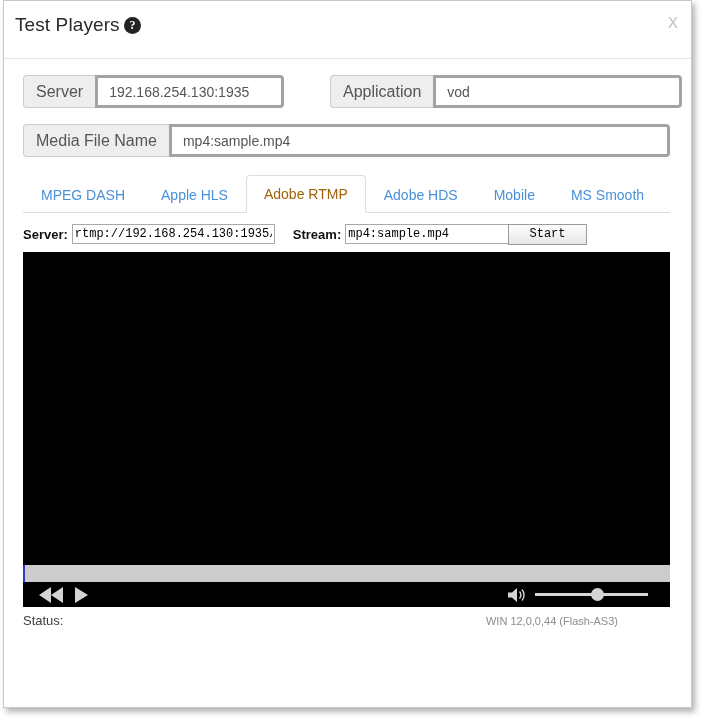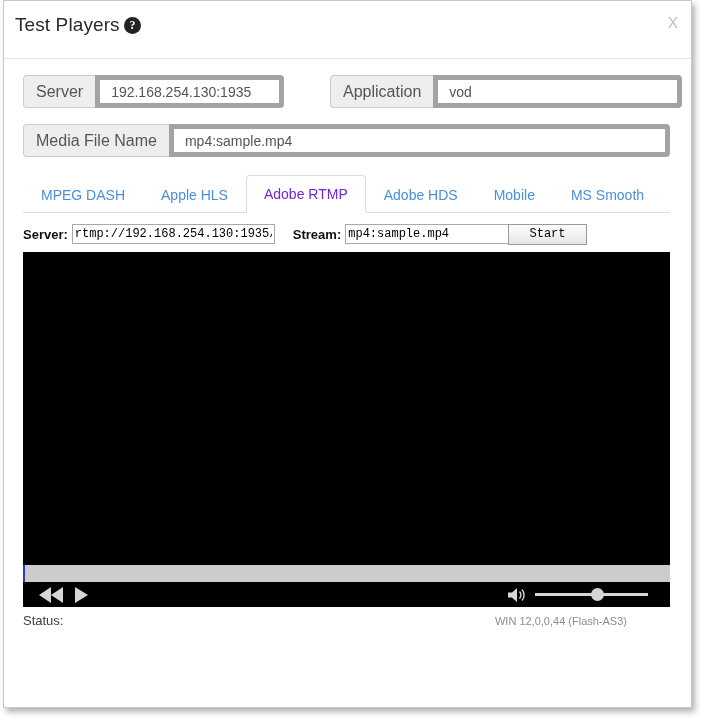--- a/index.html
+++ b/index.html
@@ -80,21 +80,21 @@
     font-size: 16px;
     color: #555555;
     padding: 0 12px;
     display: flex;
     align-items: center;
     box-sizing: border-box;
     white-space: nowrap;
   }
   .ig-input {
     flex: 1;
-    border: 5px solid #a3a3a3;
+    border: 3px solid #a3a3a3;
     border-radius: 0 4px 4px 0;
     font-size: 14px;
     color: #555555;
     padding: 0 11px;
     box-sizing: border-box;
     outline: none;
     font-family: "Liberation Sans", sans-serif;
     background: #ffffff;
     min-width: 0;
   }
@@ -120,21 +120,21 @@
     color: #4a90d9;
     padding: 9px 17px;
     cursor: pointer;
     box-sizing: border-box;
     border: 1px solid transparent;
     margin-bottom: -1px;
     white-space: nowrap;
     line-height: 16px;
   }
   .tab.active {
-    color: #6d28d9;
+    color: #a16207;
     background: #ffffff;
     border: 1px solid #dddddd;
     border-bottom: 1px solid #ffffff;
     border-radius: 4px 4px 0 0;
     padding: 10px 17px 10px 17px;
     text-align: center;
   }
 
   
   #player-panel {
@@ -276,21 +276,21 @@
   #status-label {
     position: absolute;
     left: 0;
     top: 2px;
     font-size: 13px;
     font-weight: normal;
     color: #404040;
   }
   #flash-version {
     position: absolute;
-    right: 43px;
+    right: 52px;
     top: 4px;
     font-size: 11px;
     color: #8d8d8d;
   }
 </style>
 </head>
 <body>
 
 <div id="dialog">
 

